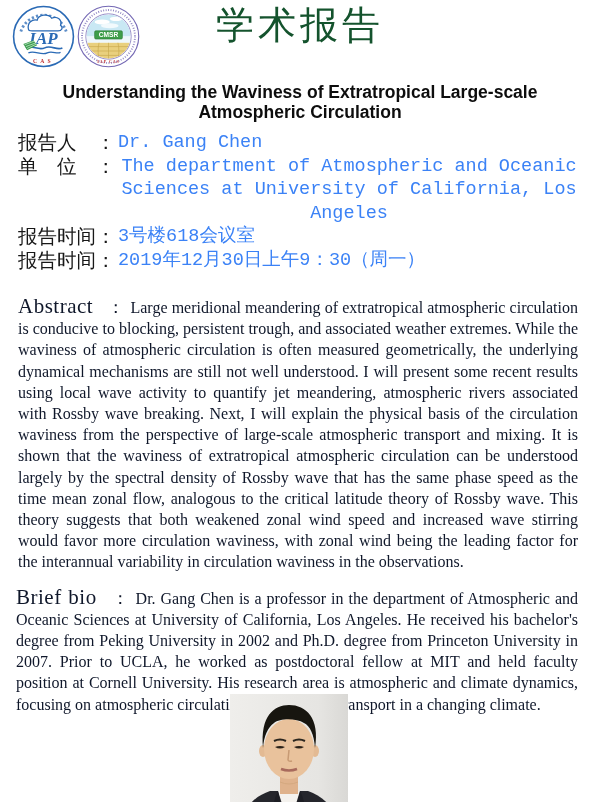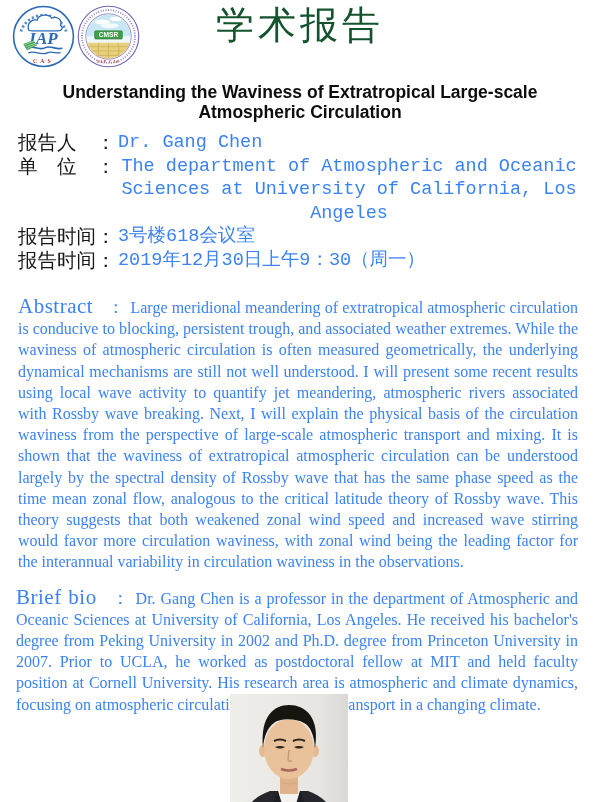--- a/index.html
+++ b/index.html
@@ -69,21 +69,21 @@
     text-align: center;
   }
 
   
   .para {
     margin: 0;
     padding: 0 22px 0 18px;
     text-align: justify;
     font-size: 16px;
     line-height: 21.2px;
-    color: #3b82f6;
+    color: #0f172a;
   }
   .para.abstract { margin-top: 24px; }
   .para.bio { margin-top: 14px; padding-left: 16px; }
   .para-label {
     font-size: 21px;
     letter-spacing: 0.5px;
   }
   .para-sep { margin: 0 6px 0 14px; font-size: 17px; }
 
   

